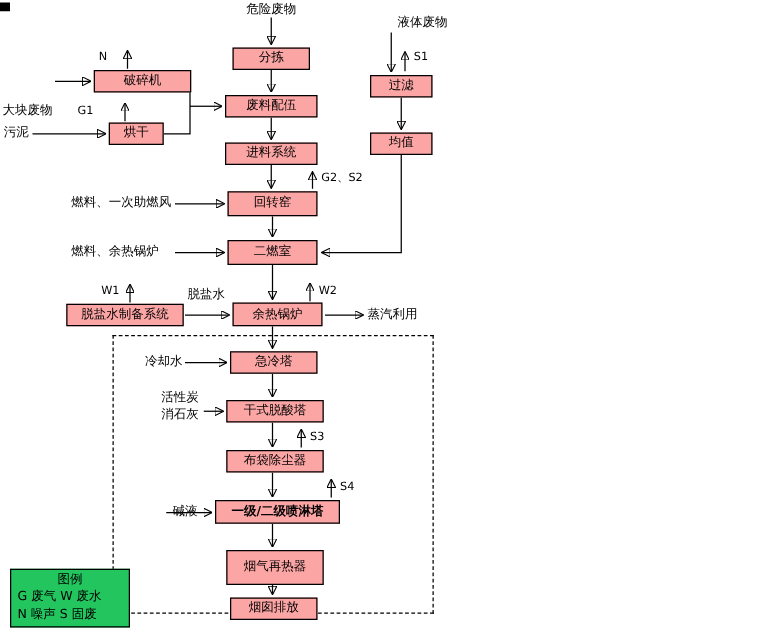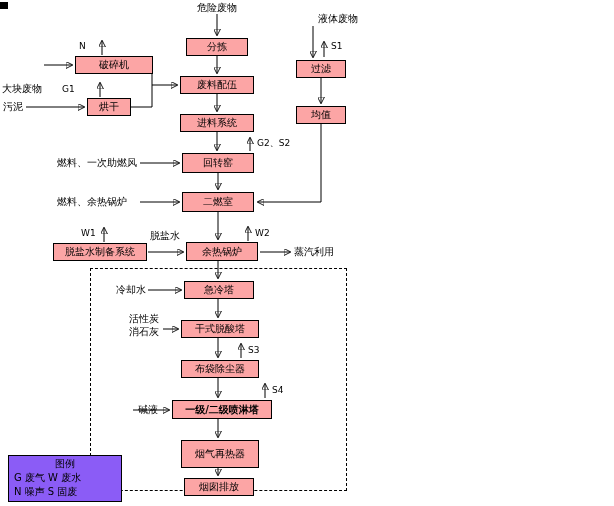--- a/index.html
+++ b/index.html
@@ -17,22 +17,22 @@
   }
   .em{
     position:absolute;font-size:9px;line-height:10px;white-space:nowrap;z-index:2;
   }
   svg.wires{position:absolute;left:0;top:0;z-index:1;}
   .dashedbox{
     position:absolute;left:90px;top:268px;width:257px;height:223px;
     border:1px dashed #000;box-sizing:border-box;z-index:0;
   }
   .legend{
-    position:absolute;left:8px;top:455px;width:114px;height:47px;
-    border:1px solid #000;box-sizing:border-box;background:#8b5cf6;z-index:3;
+    position:absolute;left:8px;top:455px;width:96px;height:47px;
+    border:1px solid #000;box-sizing:border-box;background:#22c55e;z-index:3;
     font-size:10px;line-height:14px;padding:1px 5px;
   }
   .legend .lg-title{text-align:center;}
   .artifact{position:absolute;left:0;top:2px;width:8px;height:7px;background:#000;z-index:2;}
   line,path,polyline{stroke:#000;stroke-width:1;fill:none;}
 </style>
 </head>
 <body>
 
 <div class="canvas">

